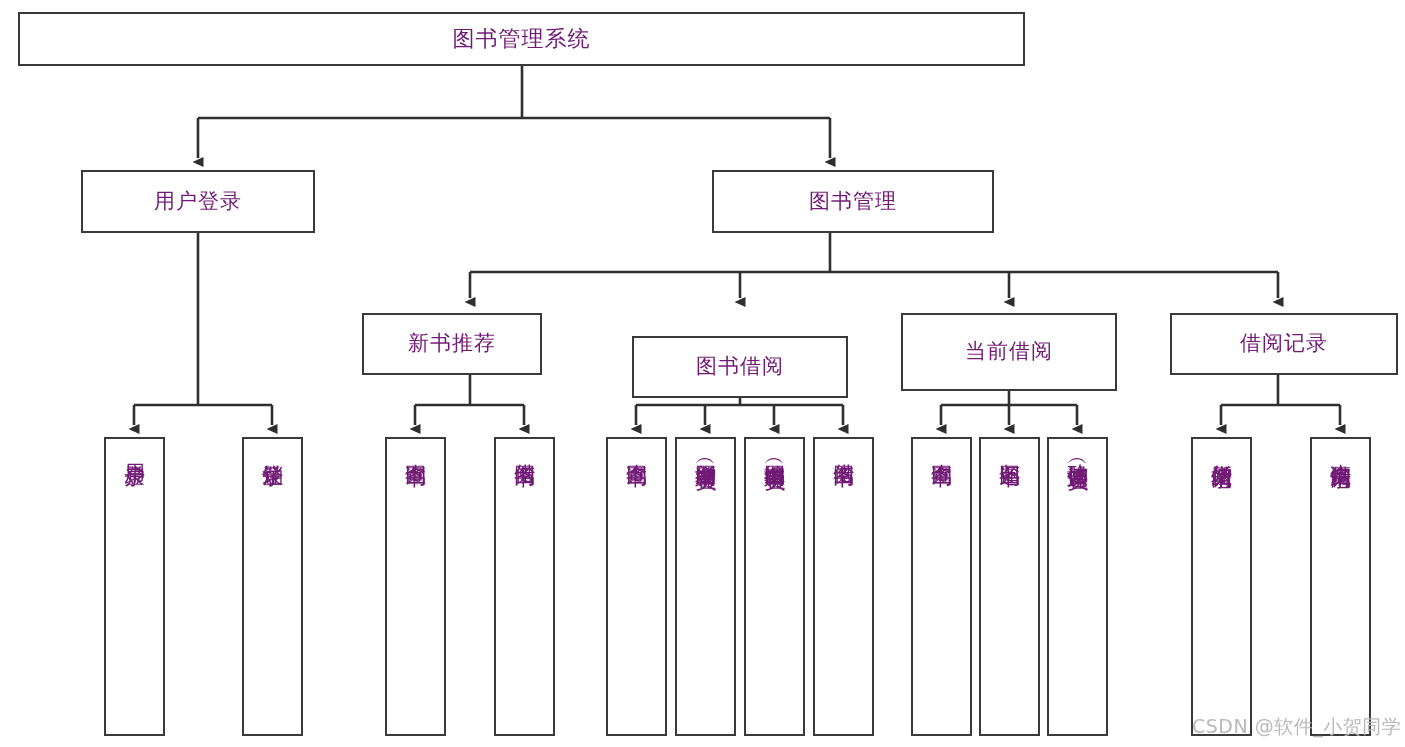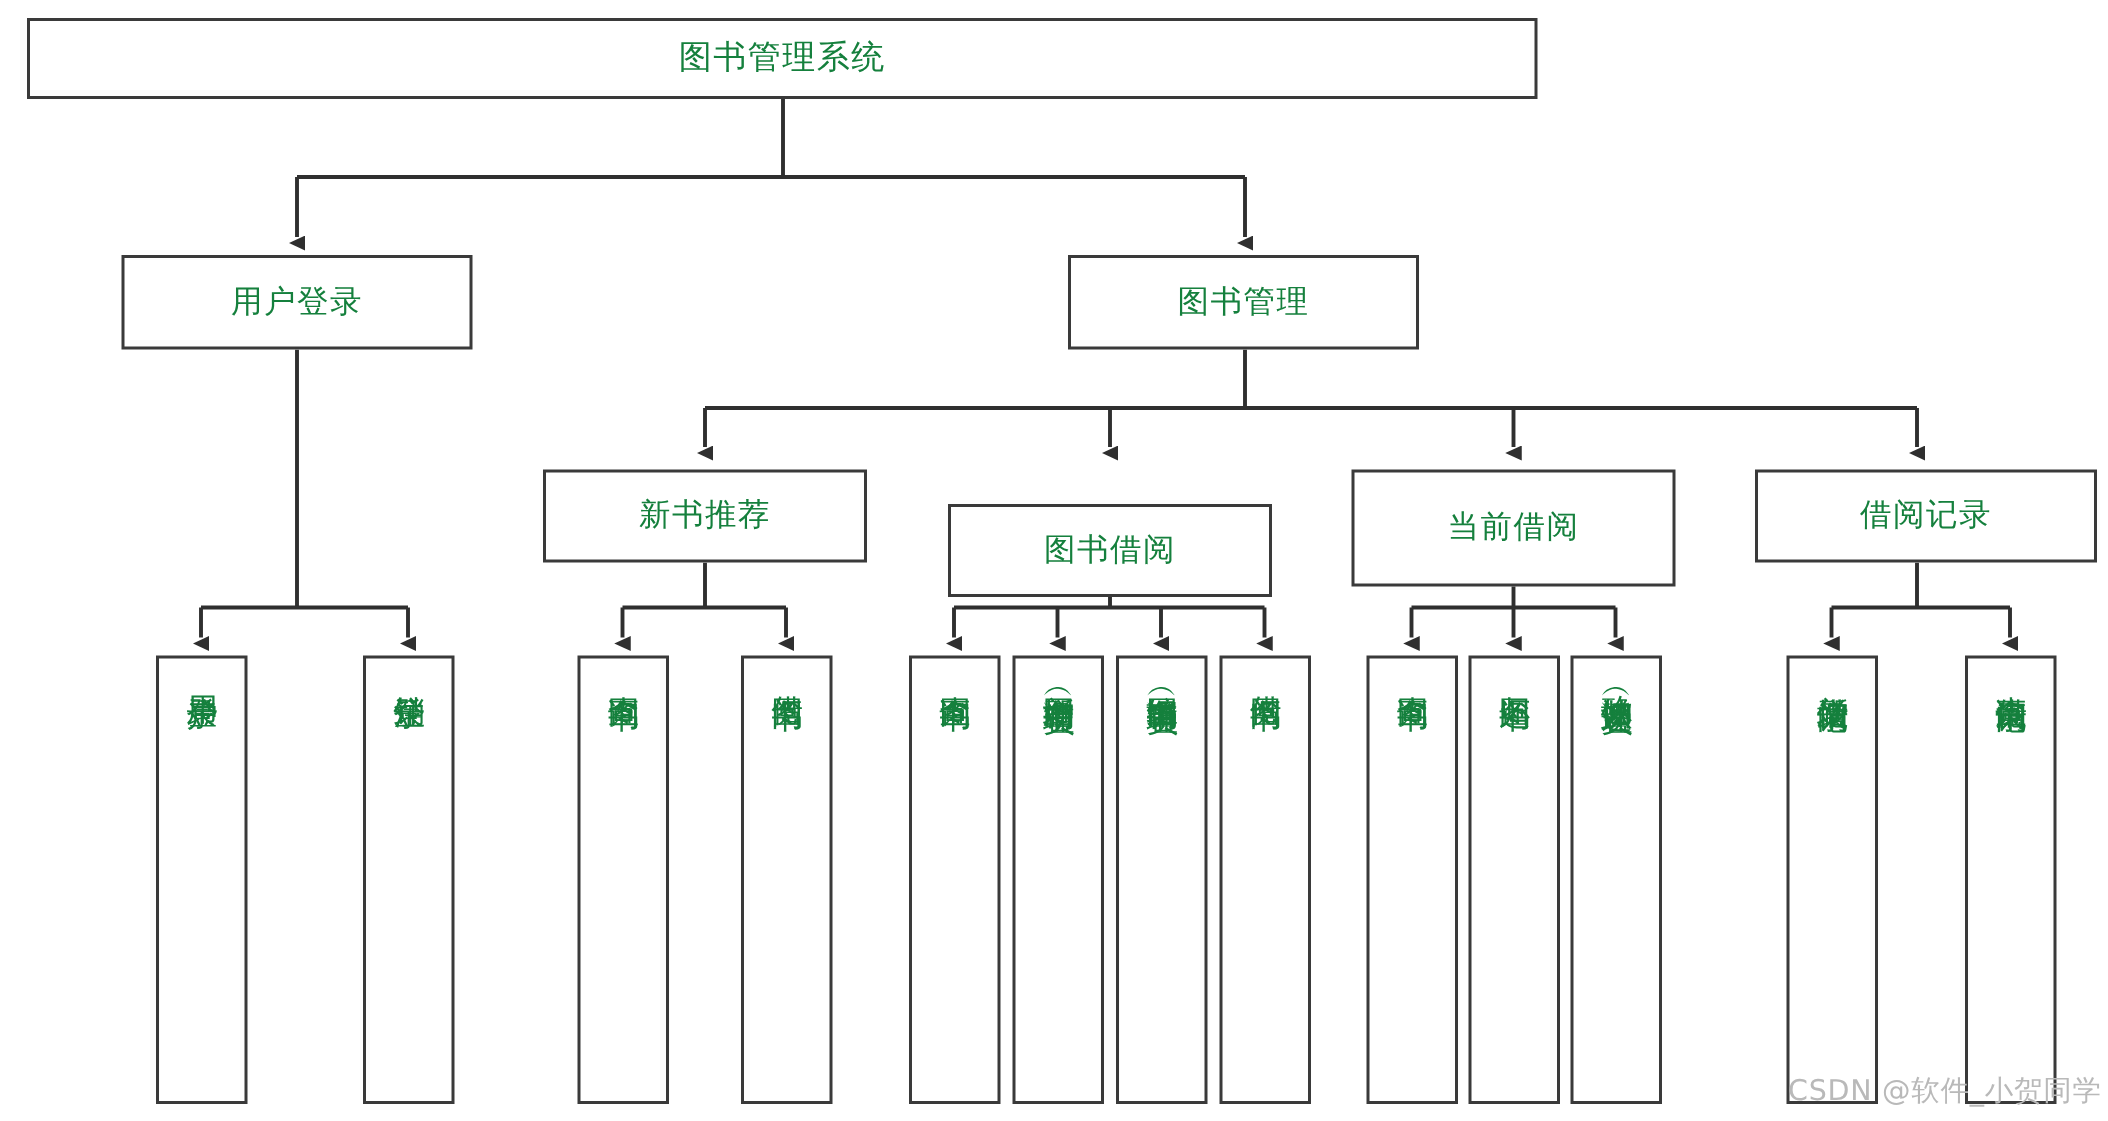--- a/index.html
+++ b/index.html
@@ -27,21 +27,21 @@
     pointer-events: none;
   }
   .node {
     position: absolute;
     box-sizing: border-box;
     background: #ffffff;
     border: 2px solid #3a3a3a;
     display: flex;
     align-items: center;
     justify-content: center;
-    color: #15803d;
+    color: #701a75;
     z-index: 2;
   }
   .node.h {
     font-size: 21px;
     letter-spacing: 1px;
     line-height: 1.2;
   }
   .node.v {
     font-size: 21px;
     line-height: 1.08;
@@ -126,25 +126,25 @@
     </g>
   </svg>
 
   <div class="node h root" style="left:18px; top:12px; width:1007px; height:54px;">
     <span>图书管理系统</span>
   </div>
 
   <div class="node h" style="left:81px; top:170px; width:234px; height:63px;">
     <span>用户登录</span>
   </div>
-  <div class="node h" style="left:712px; top:170px; width:234px; height:63px;">
+  <div class="node h" style="left:712px; top:170px; width:282px; height:63px;">
     <span>图书管理</span>
   </div>
 
-  <div class="node h" style="left:362px; top:313px; width:216px; height:62px;">
+  <div class="node h" style="left:362px; top:313px; width:180px; height:62px;">
     <span>新书推荐</span>
   </div>
   <div class="node h" style="left:632px; top:313px; width:216px; height:62px;margin-top:23px;">
     <span>图书借阅</span>
   </div>
   <div class="node h" style="left:901px; top:313px; width:216px; height:78px;">
     <span>当前借阅</span>
   </div>
   <div class="node h" style="left:1170px; top:313px; width:228px; height:62px;">
     <span>借阅记录</span>

